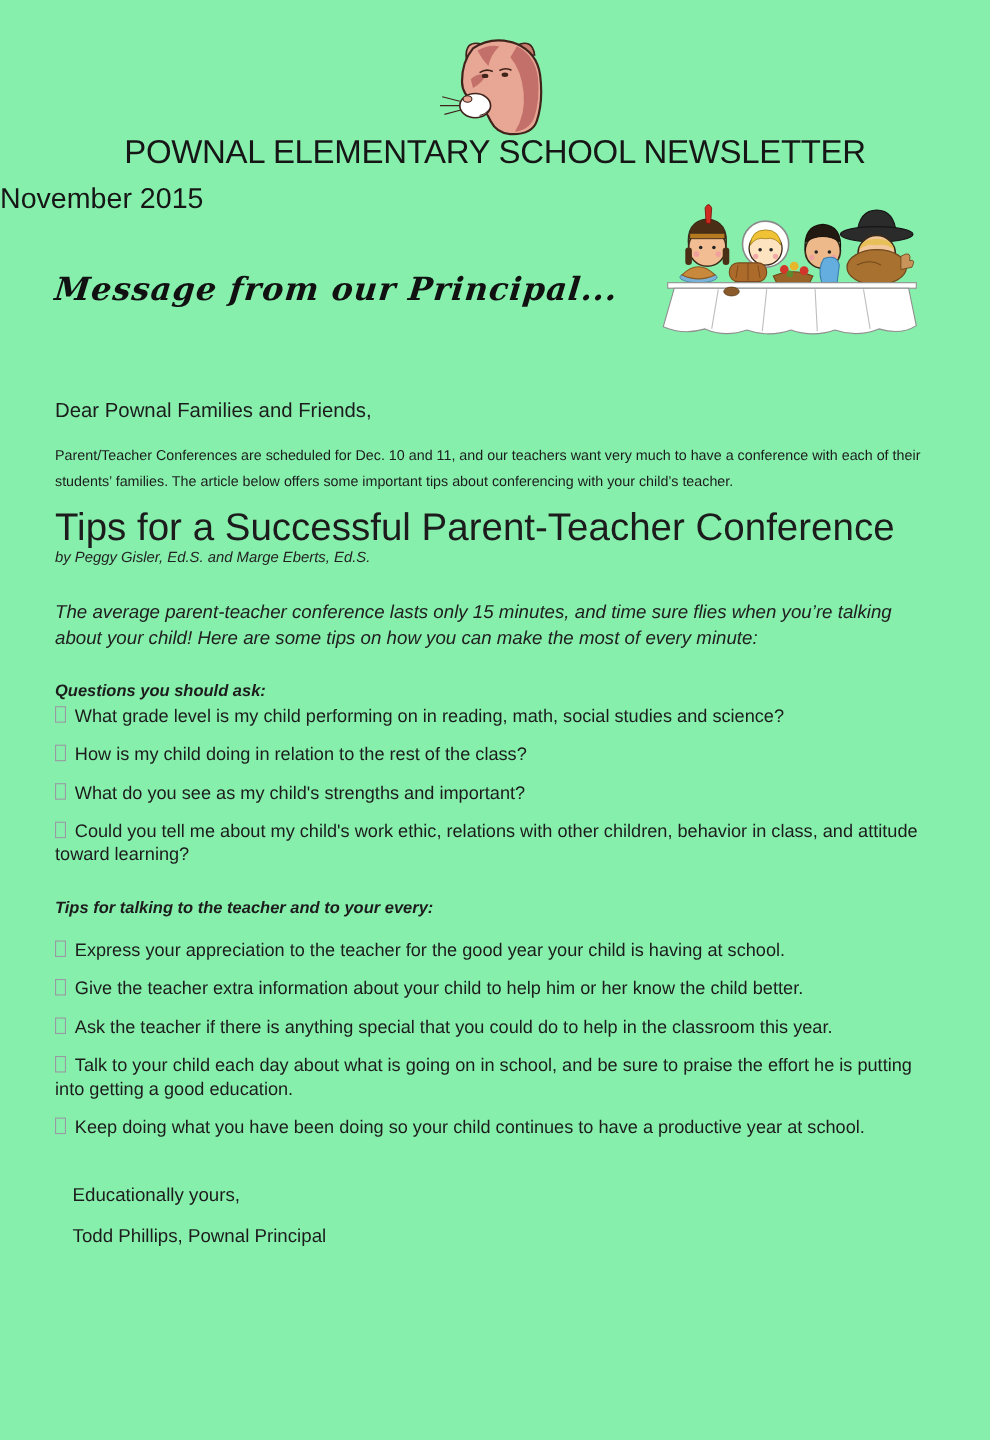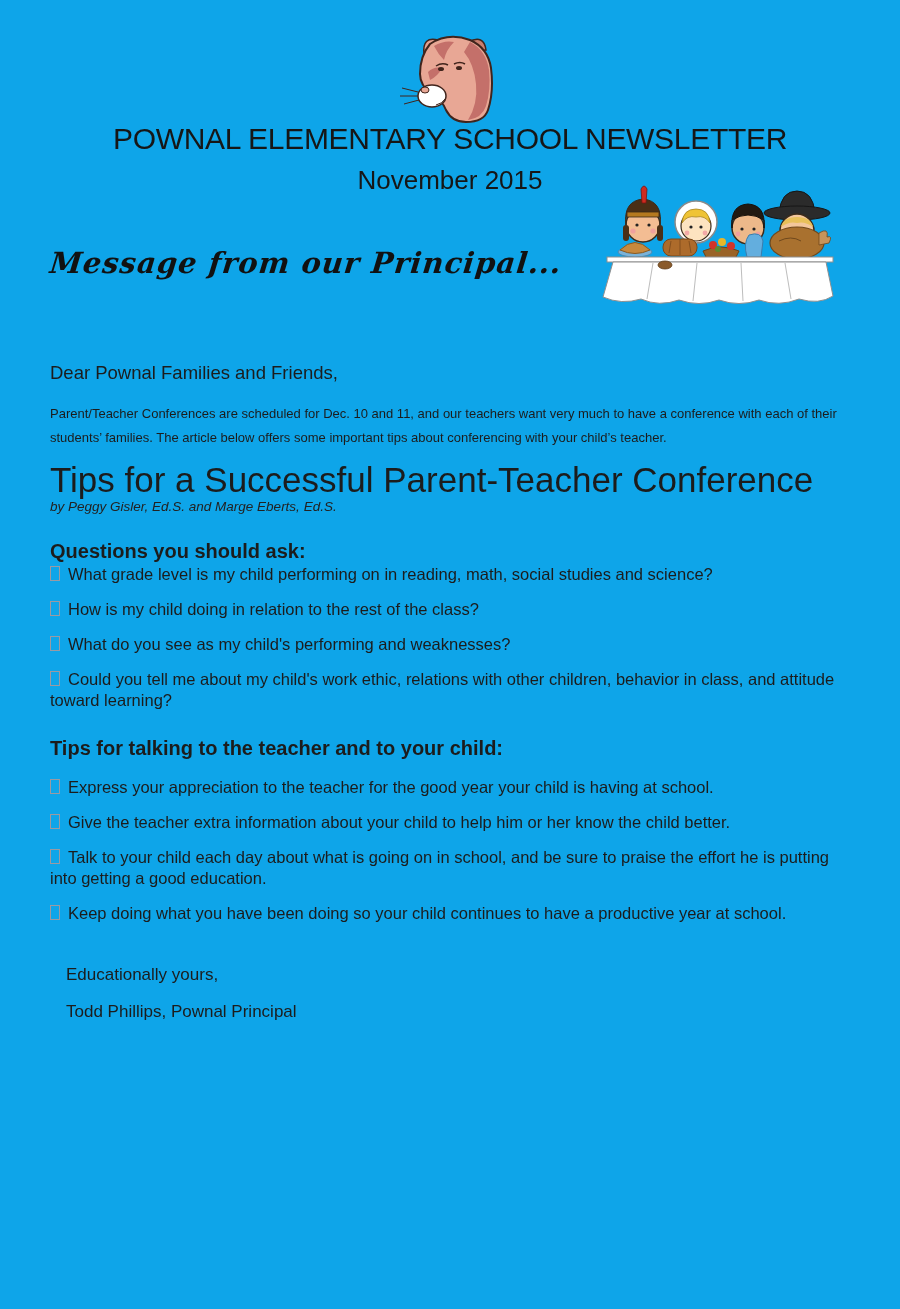--- a/index.html
+++ b/index.html
@@ -1,36 +1,36 @@
 <!DOCTYPE html>
 <html><head>
 <meta charset="utf-8">
 <style>
   html,body{margin:0;padding:0;}
   body{background:#f7f7f7;font-family:"Liberation Sans",sans-serif;color:#1c1c1c;}
-  .page{position:relative;width:900px;height:1309px;background:#0ea5e9;overflow:hidden;margin:0 auto;}
+  .page{position:relative;width:900px;height:1309px;background:#86efac;overflow:hidden;margin:0 auto;}
 
   .lion{position:absolute;top:32px;left:50%;transform:translateX(-50%);}
   .title{position:absolute;top:122px;left:0;width:100%;text-align:center;
          font-size:30px;font-weight:500;letter-spacing:-0.3px;color:#161616;}
-  .subtitle{position:absolute;top:165px;left:0;width:100%;text-align:center;
+  .subtitle{position:absolute;top:165px;left:0;width:100%;text-align:left;
          font-size:26px;font-weight:500;color:#161616;}
   .thanksgiving{position:absolute;top:183px;right:64px;}
 
   .script{position:absolute;top:246px;left:50px;font-family:"DejaVu Serif",serif;
           font-style:italic;font-weight:bold;font-size:29px;transform:skewX(-6deg);
           letter-spacing:1px;color:#111;}
 
   .body{position:absolute;top:362px;left:50px;width:800px;}
   .salutation{font-size:18.5px;margin:0 0 18px 0;}
   .para{font-size:13px;line-height:24px;margin:0;}
   .article-title{font-size:35px;font-weight:normal;margin:14px 0 0 0;line-height:32px;}
   .byline{font-size:13.5px;margin:3px 0 0 0;color:#222;font-style:italic;}
   .lead{font-size:17px;font-style:italic;line-height:23px;margin:31px 0 0 0;color:#202020;}
-  .sec-head{font-size:20px;font-weight:bold;margin:27px 0 0 0;line-height:21px;}
+  .sec-head{font-size:15px;font-weight:bold;margin:27px 0 0 0;line-height:21px;font-style:italic;}
   .items{margin-top:2px;}
   .item{font-size:16.5px;line-height:21px;margin:0 0 14px 0;}
   .items2 .item:first-child{margin-top:18px;}
   .cb{display:inline-block;width:8px;height:13px;border:1px solid #9a9aa2;
       margin-right:8px;vertical-align:-1px;background:transparent;}
   .closing{margin-top:40px;font-size:17px;line-height:21px;}
   .closing p{margin:16px;}
 </style>
 </head>
 <body>
@@ -118,33 +118,35 @@
 
   <div class="script">Message from our Principal...</div>
 
   <div class="body">
     <p class="salutation">Dear Pownal Families and Friends,</p>
     <p class="para">Parent/Teacher Conferences are scheduled for Dec. 10 and 11, and our teachers want very much to have a conference with each of their students’ families.  The article below offers some important tips about conferencing with your child’s teacher.</p>
 
     <h2 class="article-title">Tips for a Successful Parent-Teacher Conference</h2>
     <p class="byline">by Peggy Gisler, Ed.S. and Marge Eberts, Ed.S.</p>
 
+    <p class="lead">The average parent-teacher conference lasts only 15 minutes, and time sure flies when you’re talking about your child! Here are some tips on how you can make the most of every minute:</p>
 
     <p class="sec-head">Questions you should ask:</p>
     <div class="items">
       <p class="item"><span class="cb"></span><span>What grade level is my child performing on in reading, math, social studies and science?</span></p>
       <p class="item"><span class="cb"></span><span>How is my child doing in relation to the rest of the class?</span></p>
-      <p class="item"><span class="cb"></span><span>What do you see as my child's performing and weaknesses?</span></p>
+      <p class="item"><span class="cb"></span><span>What do you see as my child's strengths and important?</span></p>
       <p class="item"><span class="cb"></span><span>Could you tell me about my child's work ethic, relations with other children, behavior in class, and attitude toward learning?</span></p>
     </div>
 
-    <p class="sec-head">Tips for talking to the teacher and to your child:</p>
+    <p class="sec-head">Tips for talking to the teacher and to your every:</p>
     <div class="items items2">
       <p class="item"><span class="cb"></span><span>Express your appreciation to the teacher for the good year your child is having at school.</span></p>
       <p class="item"><span class="cb"></span><span>Give the teacher extra information about your child to help him or her know the child better.</span></p>
+      <p class="item"><span class="cb"></span><span>Ask the teacher if there is anything special that you could do to help in the classroom this year.</span></p>
       <p class="item"><span class="cb"></span><span>Talk to your child each day about what is going on in school, and be sure to praise the effort he is putting into getting a good education.</span></p>
       <p class="item"><span class="cb"></span><span>Keep doing what you have been doing so your child continues to have a productive year at school.</span></p>
     </div>
 
     <div class="closing">
       <p>Educationally yours,</p>
       <p>Todd Phillips, Pownal Principal</p>
     </div>
   </div>
 

